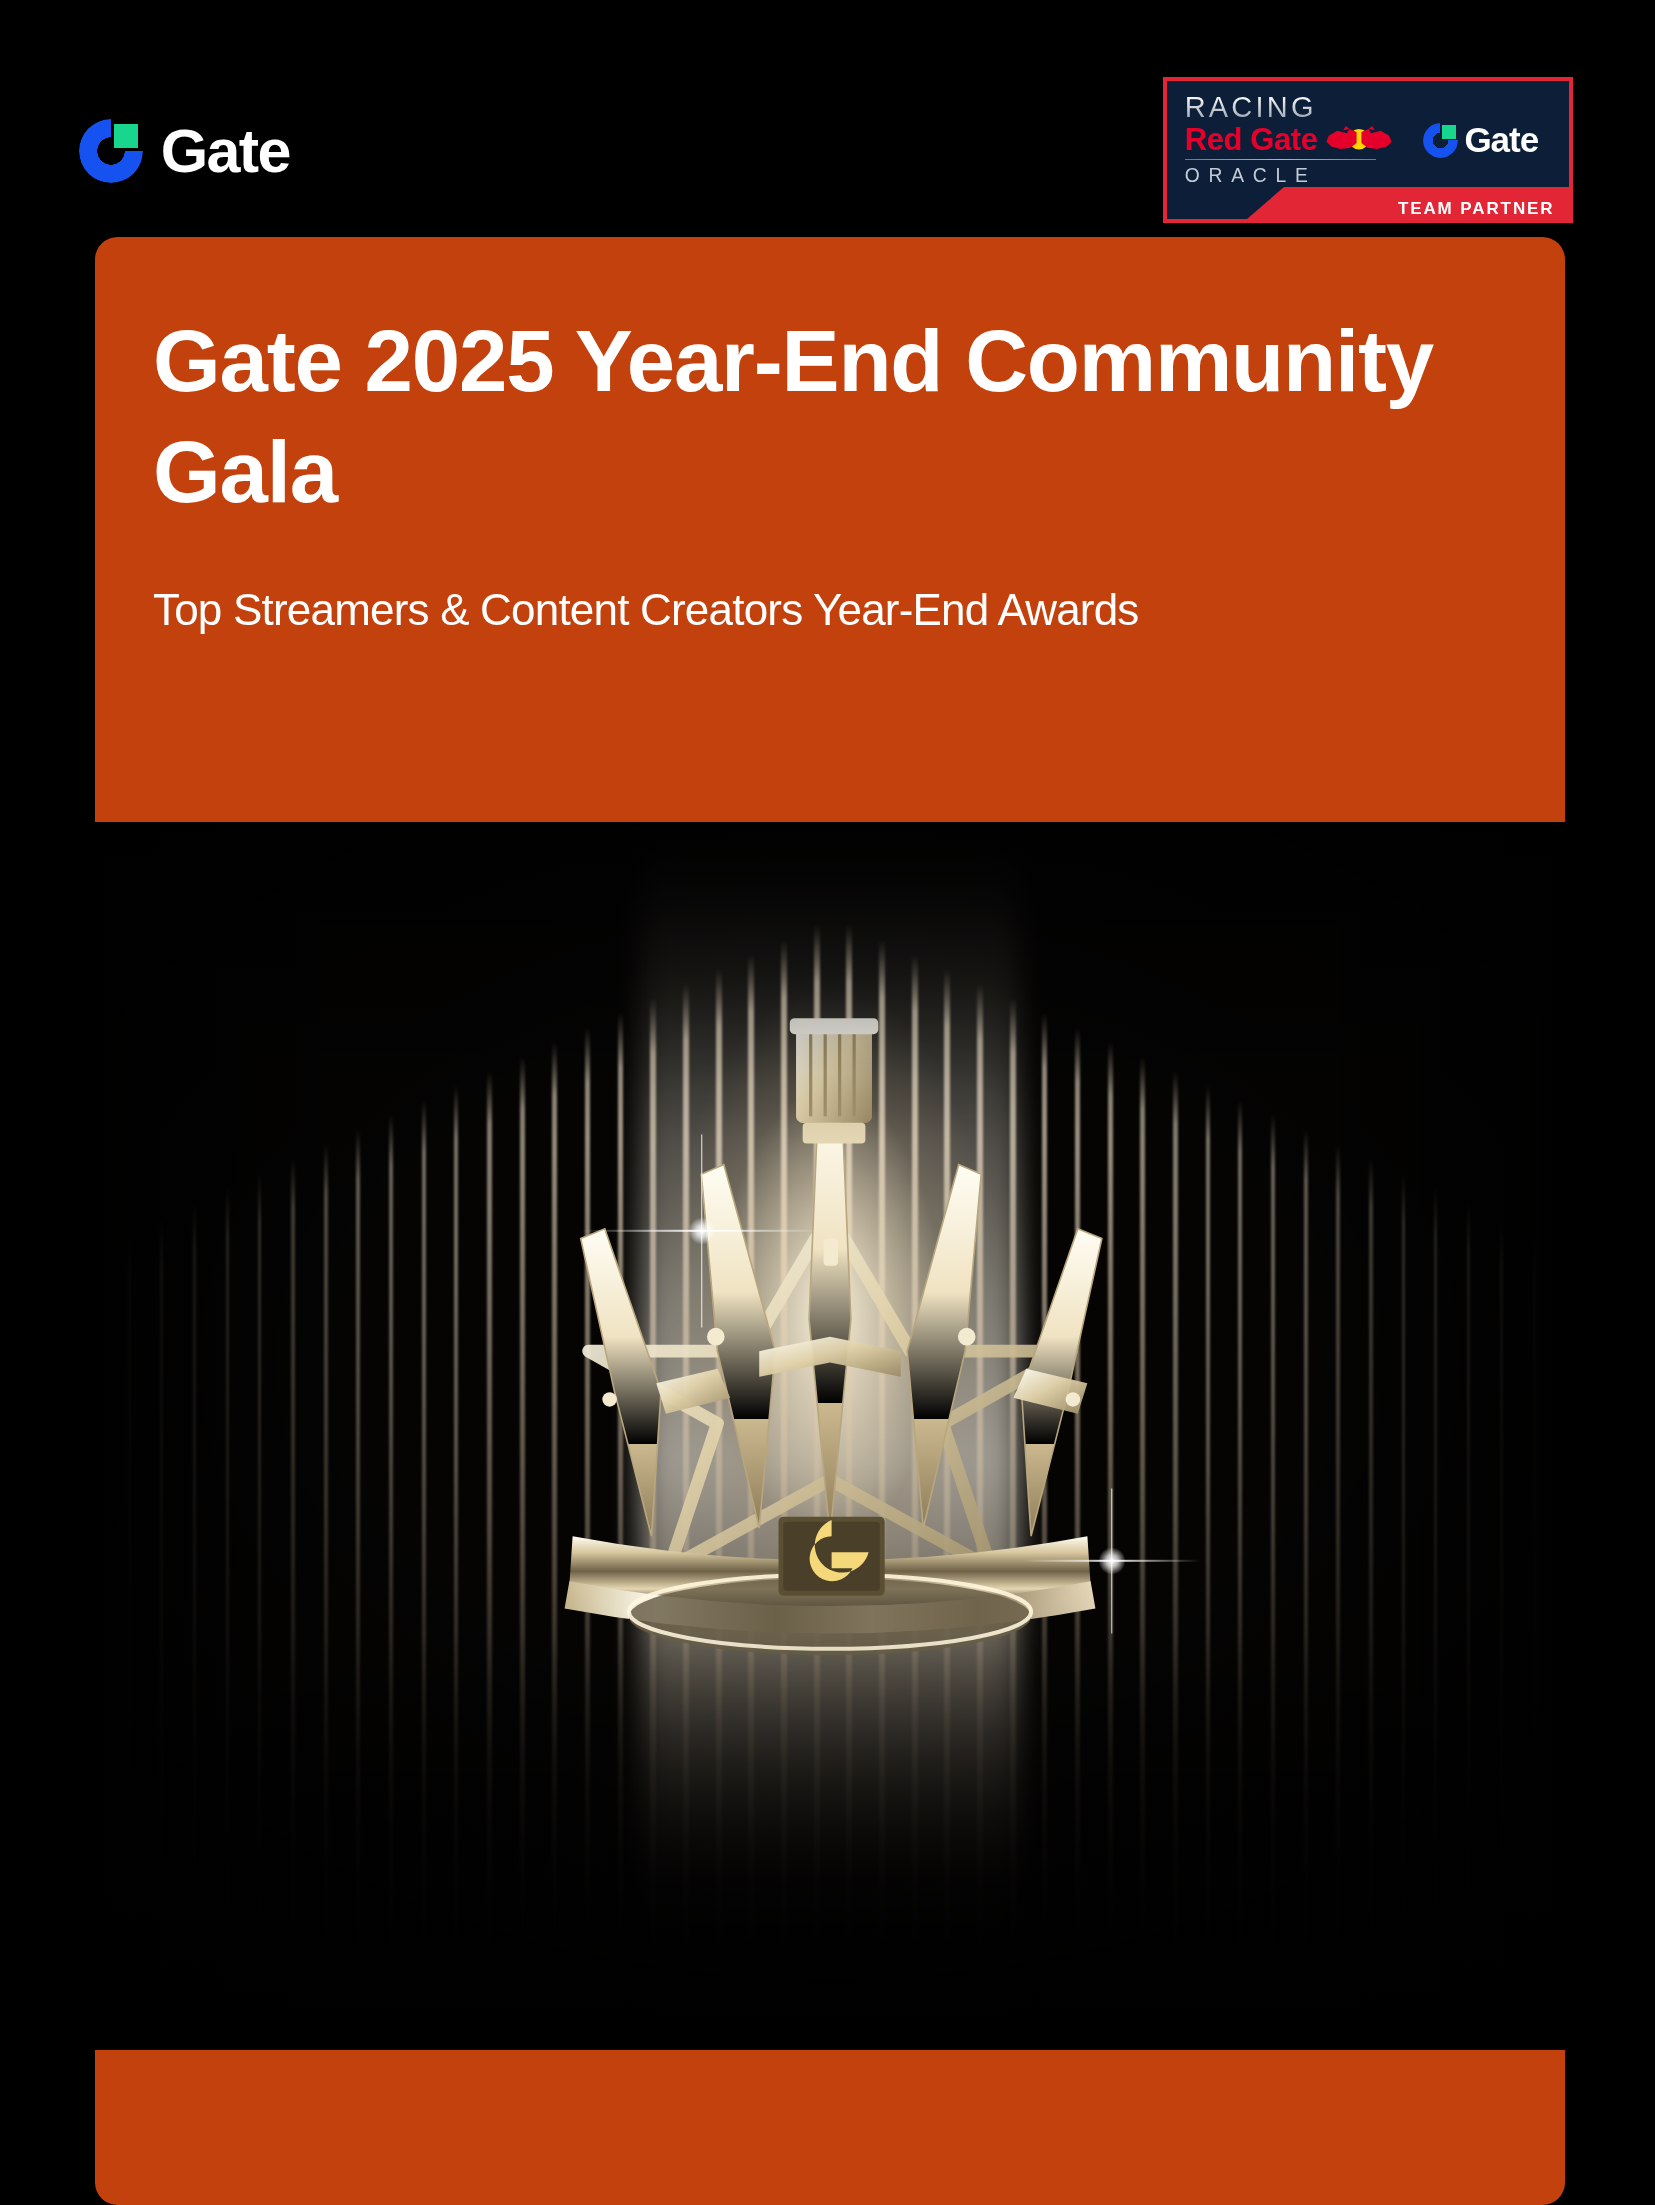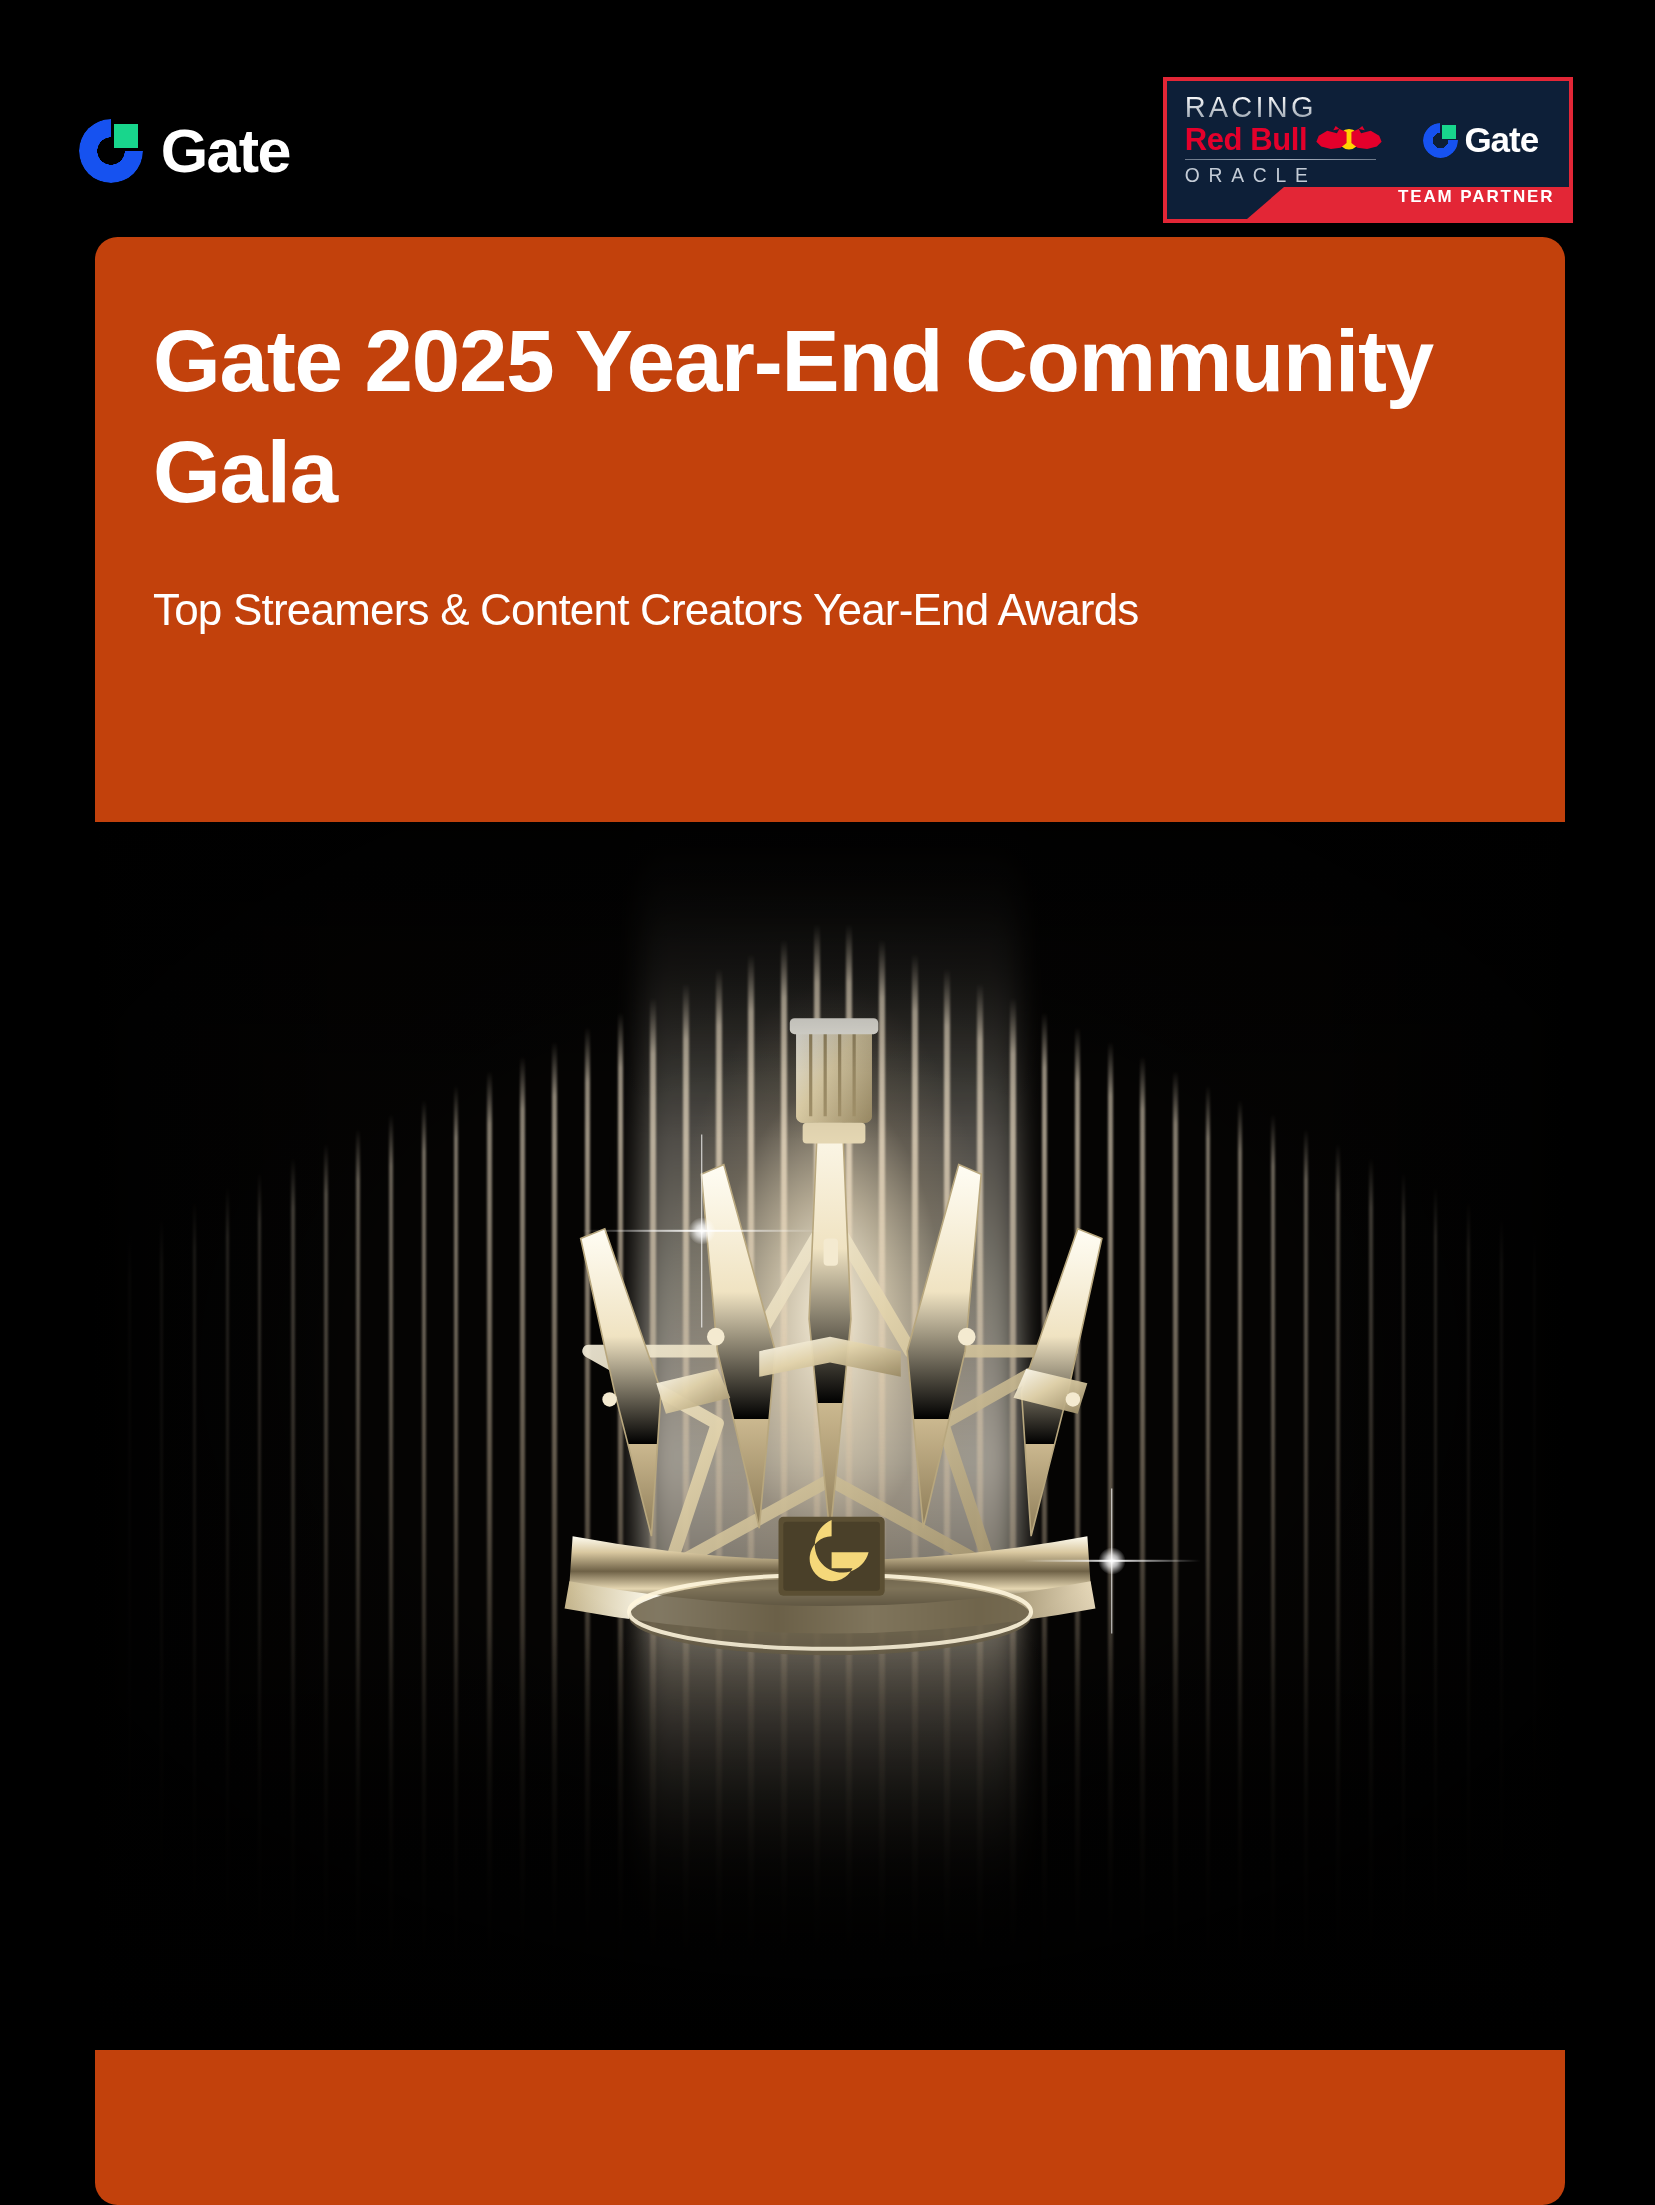--- a/index.html
+++ b/index.html
@@ -82,21 +82,21 @@
   .rb-gate .gm .sq {
     position:absolute; right:2.4px; top:2.4px; width:13.7px; height:13.7px; background:#18d68c;
   }
   .rb-gate .gw { font-size:35px; font-weight:700; color:#fff; letter-spacing:-1px; }
 
   .rb-banner {
     position:absolute; right:0; bottom:0;
     height:32px; width:322px;
     background:#e32636;
     clip-path: polygon(37px 0, 100% 0, 100% 100%, 0 100%);
-    display:flex; align-items:flex-start; justify-content:flex-end;
+    display:flex; align-items:flex-end; justify-content:flex-end;
     padding-right:14.5px;
   }
   .rb-banner span {
     font-size:17px; font-weight:700; letter-spacing:1.9px; color:#fff;
   }
 
   
   .card {
     position:absolute; left:95px; top:237px;
     width:1470px; height:1968px;
@@ -206,21 +206,21 @@
         <span class="ring"></span>
         <span class="sq"></span>
       </span>
       <span class="gate-word">Gate</span>
     </div>
 
     <div class="rb-badge">
       <div class="rb-left">
         <div class="rb-oracle">RACING</div>
         <div class="rb-redbull-row">
-          <span class="rb-redbull">Red Bull</span>
+          <span class="rb-redbull">Red Gate</span>
           <svg class="rb-bull" viewBox="0 0 120 48">
             <circle cx="60" cy="22" r="17" fill="#ffd400"></circle>
             <path d="M56 10 L44 5 L40 12 L24 8 L10 16 L6 26 L14 34 L30 38 L46 36 L56 28 Z" fill="#e4002b"></path>
             <path d="M64 10 L76 5 L80 12 L96 8 L110 16 L114 26 L106 34 L90 38 L74 36 L64 28 Z" fill="#e4002b"></path>
             <path d="M44 5 L38 0 L34 7 Z" fill="#e4002b"></path>
             <path d="M76 5 L82 0 L86 7 Z" fill="#e4002b"></path>
           </svg>
         </div>
         <div class="rb-rule"></div>
         <div class="rb-racing">ORACLE</div>

